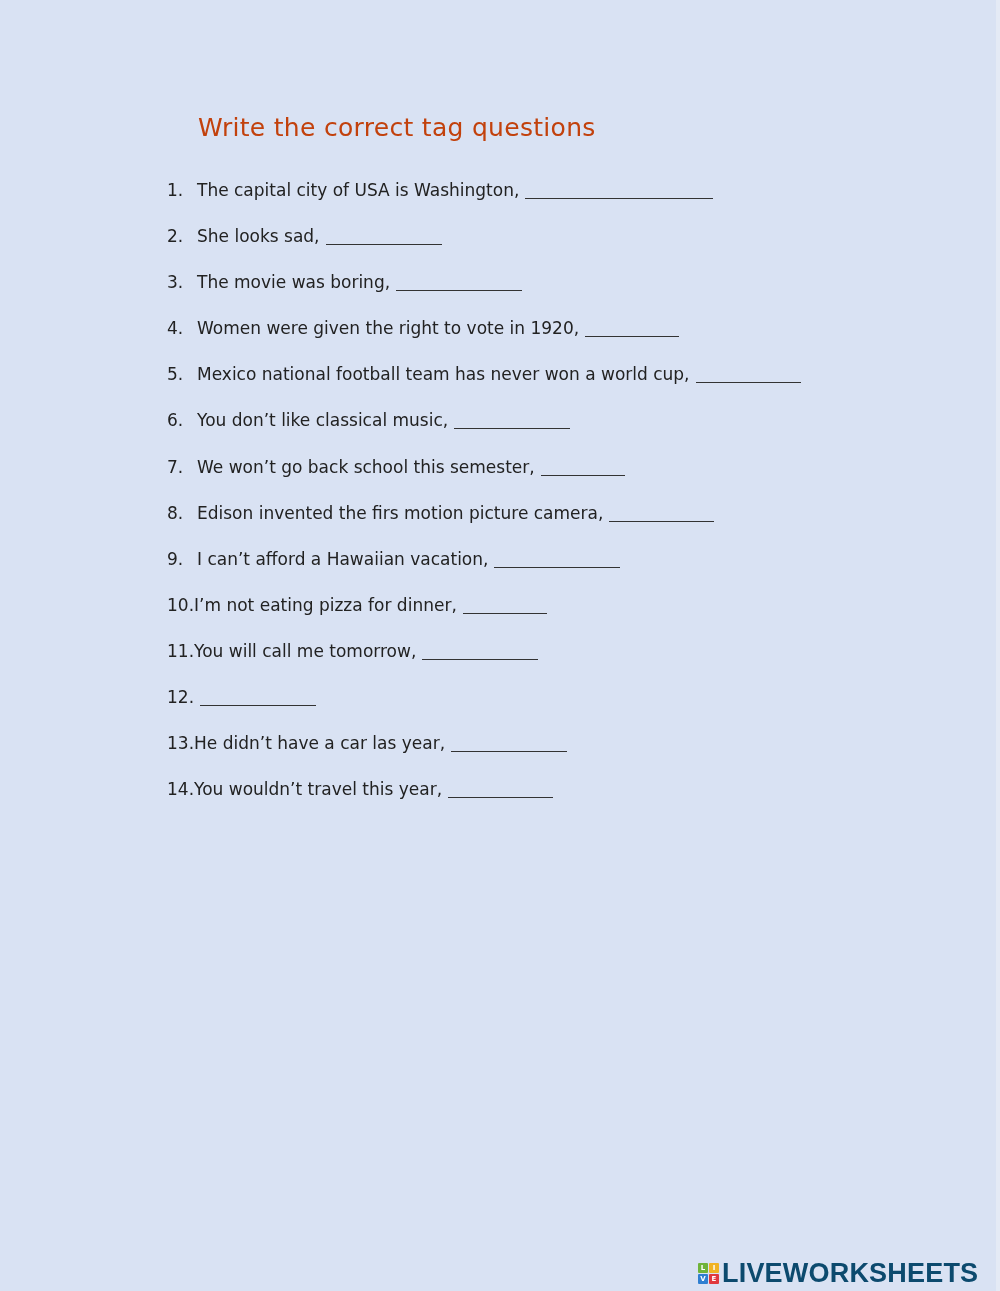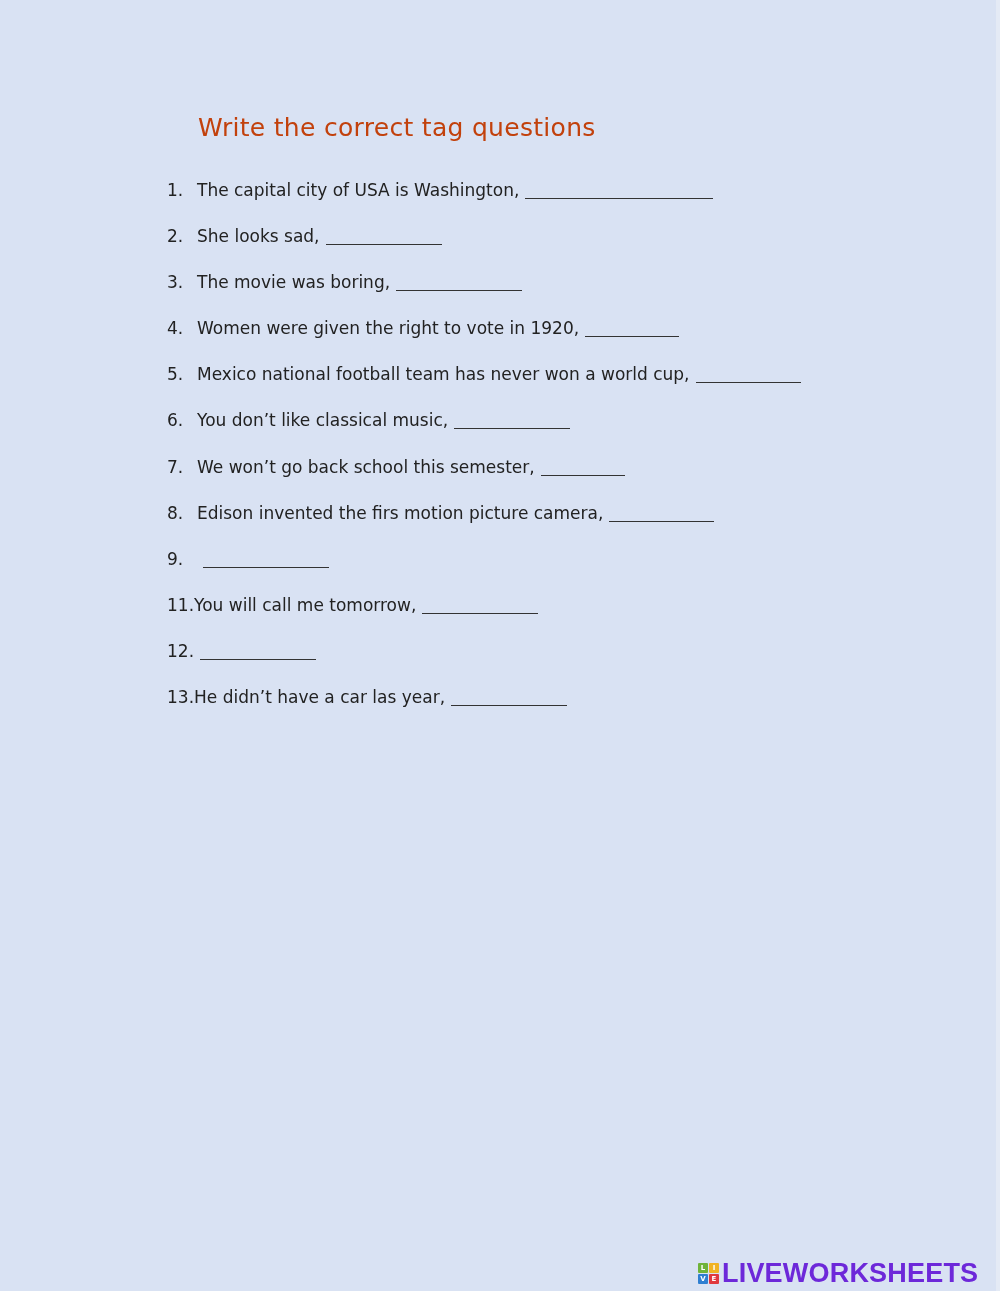--- a/index.html
+++ b/index.html
@@ -46,21 +46,21 @@
       display: grid; grid-template-columns: 10px 10px; grid-template-rows: 10px 10px; gap: 1px;
       margin-right: 3px;
     }
     .logo-grid span {
       font-family: "DejaVu Sans", sans-serif; font-size: 7px; font-weight: bold;
       color: #fff; display: flex; align-items: center; justify-content: center;
       border-radius: 1px;
     }
     .logo-text {
       font-family: "Liberation Sans", sans-serif; font-weight: bold;
-      font-size: 27px; color: #6d28d9; letter-spacing: 0.2px;
+      font-size: 27px; color: #0c4a6e; letter-spacing: 0.2px;
     }
   </style>
 </head>
 <body>
 
 <div class="edge-strip"></div>
 
 <h1 class="title">Write the correct tag questions</h1>
 
 <ol class="questions" id="qlist">
@@ -99,36 +99,47 @@
       <span class="q-text">We won’t go back school this semester,</span>
       <span class="blank" style="width: 84px;"></span>
     </li>
     <li class="q">
       <span class="q-num pad">8.</span>
       <span class="q-text">Edison invented the firs motion picture camera,</span>
       <span class="blank" style="width: 105px;"></span>
     </li>
     <li class="q">
       <span class="q-num pad">9.</span>
+      <span class="q-text">I can’t afford a Hawaiian vacation,</span>
       <span class="blank" style="width: 126px;"></span>
+    </li>
+    <li class="q">
+      <span class="q-num">10.</span>
+      <span class="q-text">I’m not eating pizza for dinner,</span>
+      <span class="blank" style="width: 84px;"></span>
     </li>
     <li class="q">
       <span class="q-num">11.</span>
       <span class="q-text">You will call me tomorrow,</span>
       <span class="blank" style="width: 116px;"></span>
     </li>
     <li class="q">
       <span class="q-num">12.</span>
       <span class="blank" style="width: 116px;"></span>
     </li>
     <li class="q">
       <span class="q-num">13.</span>
       <span class="q-text">He didn’t have a car las year,</span>
       <span class="blank" style="width: 116px;"></span>
     </li>
+    <li class="q">
+      <span class="q-num">14.</span>
+      <span class="q-text">You wouldn’t travel this year,</span>
+      <span class="blank" style="width: 105px;"></span>
+    </li>
   </ol>
 
 <div class="logo">
   <div class="logo-grid" id="tiles">
       <span style="background: rgb(111, 179, 58);">L</span>
       <span style="background: rgb(240, 179, 35);">I</span>
       <span style="background: rgb(47, 127, 209);">V</span>
       <span style="background: rgb(224, 57, 62);">E</span>
     </div>
   <span class="logo-text">LIVEWORKSHEETS</span>

